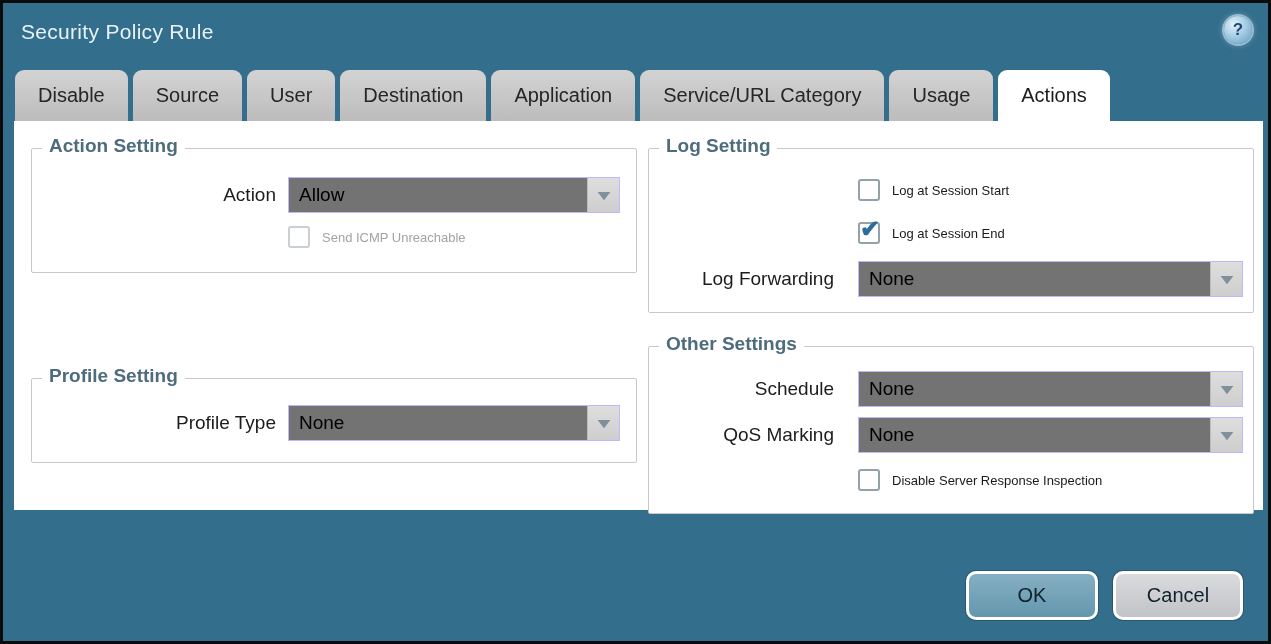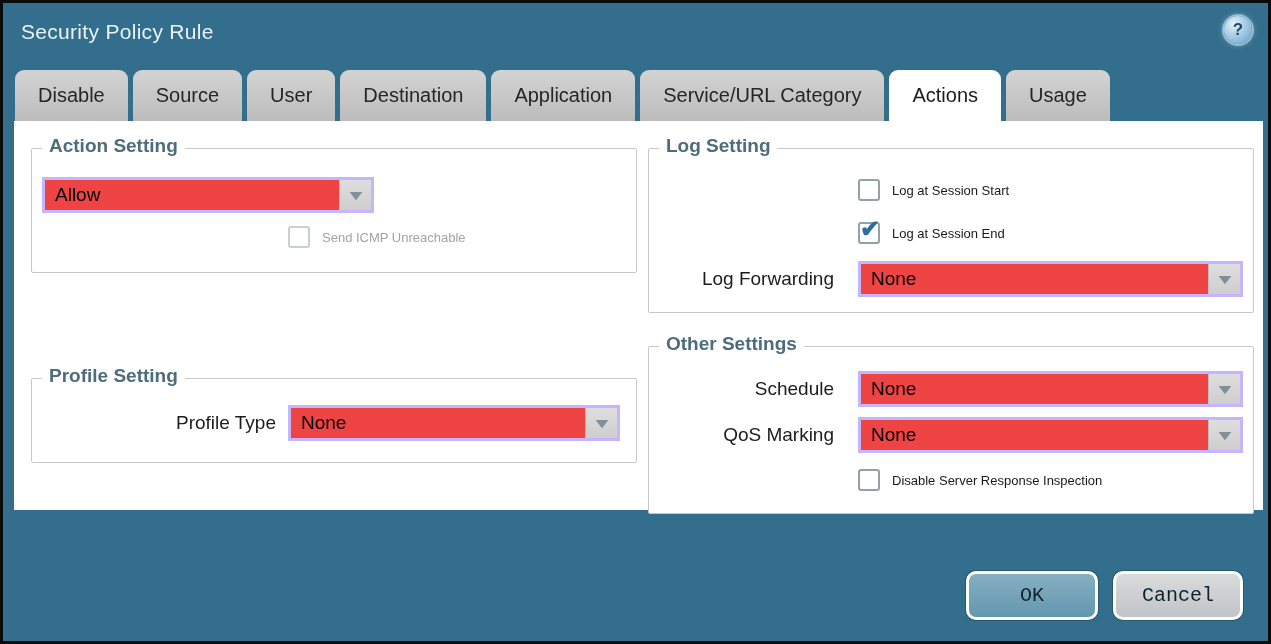--- a/index.html
+++ b/index.html
@@ -62,22 +62,22 @@
     white-space:nowrap;
   }
 
   .row { display:flex; align-items:center; }
   .lblcol { text-align:right; font-size:19px; color:#1c1c1c; flex:0 0 auto; }
   .lblcol.left-col  { width:234px; margin-right:12px; }
   .lblcol.right-col { width:175px; margin-right:24px; }
 
   
   .select {
-    display:flex; height:36px; background:#ef4444;
-    border:3px solid #c4b5fd; cursor:pointer;
+    display:flex; height:36px; background:#737373;
+    border:1px solid #c4b5fd; cursor:pointer;
   }
   .select .value {
     flex:1; font-size:19px; color:#000;
     display:flex; align-items:center; padding-left:10px;
     overflow:hidden; white-space:nowrap;
   }
   .select .arrow-btn {
     width:32px; flex:0 0 32px;
     background:linear-gradient(#dedede,#cecece);
     border-left:1px solid #bdbdbd;
@@ -118,21 +118,21 @@
   .fs-log .row-2 { margin-top:21px; }
   .fs-log .row-3 { margin-top:17px; }
   .fs-other .row-1 { margin-top:24px; }
   .fs-other .row-2 { margin-top:10px;justify-content:space-between; }
   .fs-other .row-3 { margin-top:16px; }
 
   
   .btn {
     position:absolute; top:568px; height:49px;
     border:3px solid #ffffff; border-radius:10px;
-    font-family:Liberation Mono, monospace;
+    font-family:Liberation Sans, sans-serif;
     font-size:20px; color:#10222b; cursor:pointer;
     box-shadow:0 0 0 1px rgba(20,45,60,.35);
   }
   .btn-ok {
     left:963px; width:132px;
     background:linear-gradient(#86afc3, #6397ad);
   }
   .btn-cancel {
     left:1110px; width:130px;
     background:linear-gradient(#dadbdd, #c2c3c7);
@@ -160,33 +160,34 @@
       </div>
     <div class="tab">
         <span>Destination</span>
       </div>
     <div class="tab">
         <span>Application</span>
       </div>
     <div class="tab">
         <span>Service/URL Category</span>
       </div>
+    <div class="tab">
+        <span>Usage</span>
+      </div>
     <div class="tab active">
         <span>Actions</span>
       </div>
-    <div class="tab">
-        <span>Usage</span>
-      </div>
   </div>
 
   <div class="panel">
 
     <div class="fieldset fs-action">
       <div class="legend">Action Setting</div>
       <div class="row row-1">
+        <div class="lblcol left-col">Action</div>
         <div class="select sel-w-left">
           <div class="value">Allow</div>
           <div class="arrow-btn">
             <span class="tri">▼</span>
           </div>
         </div>
       </div>
       <div class="row row-2 disabled">
         <div class="lblcol left-col"></div>
         <div class="checkbox"></div>

